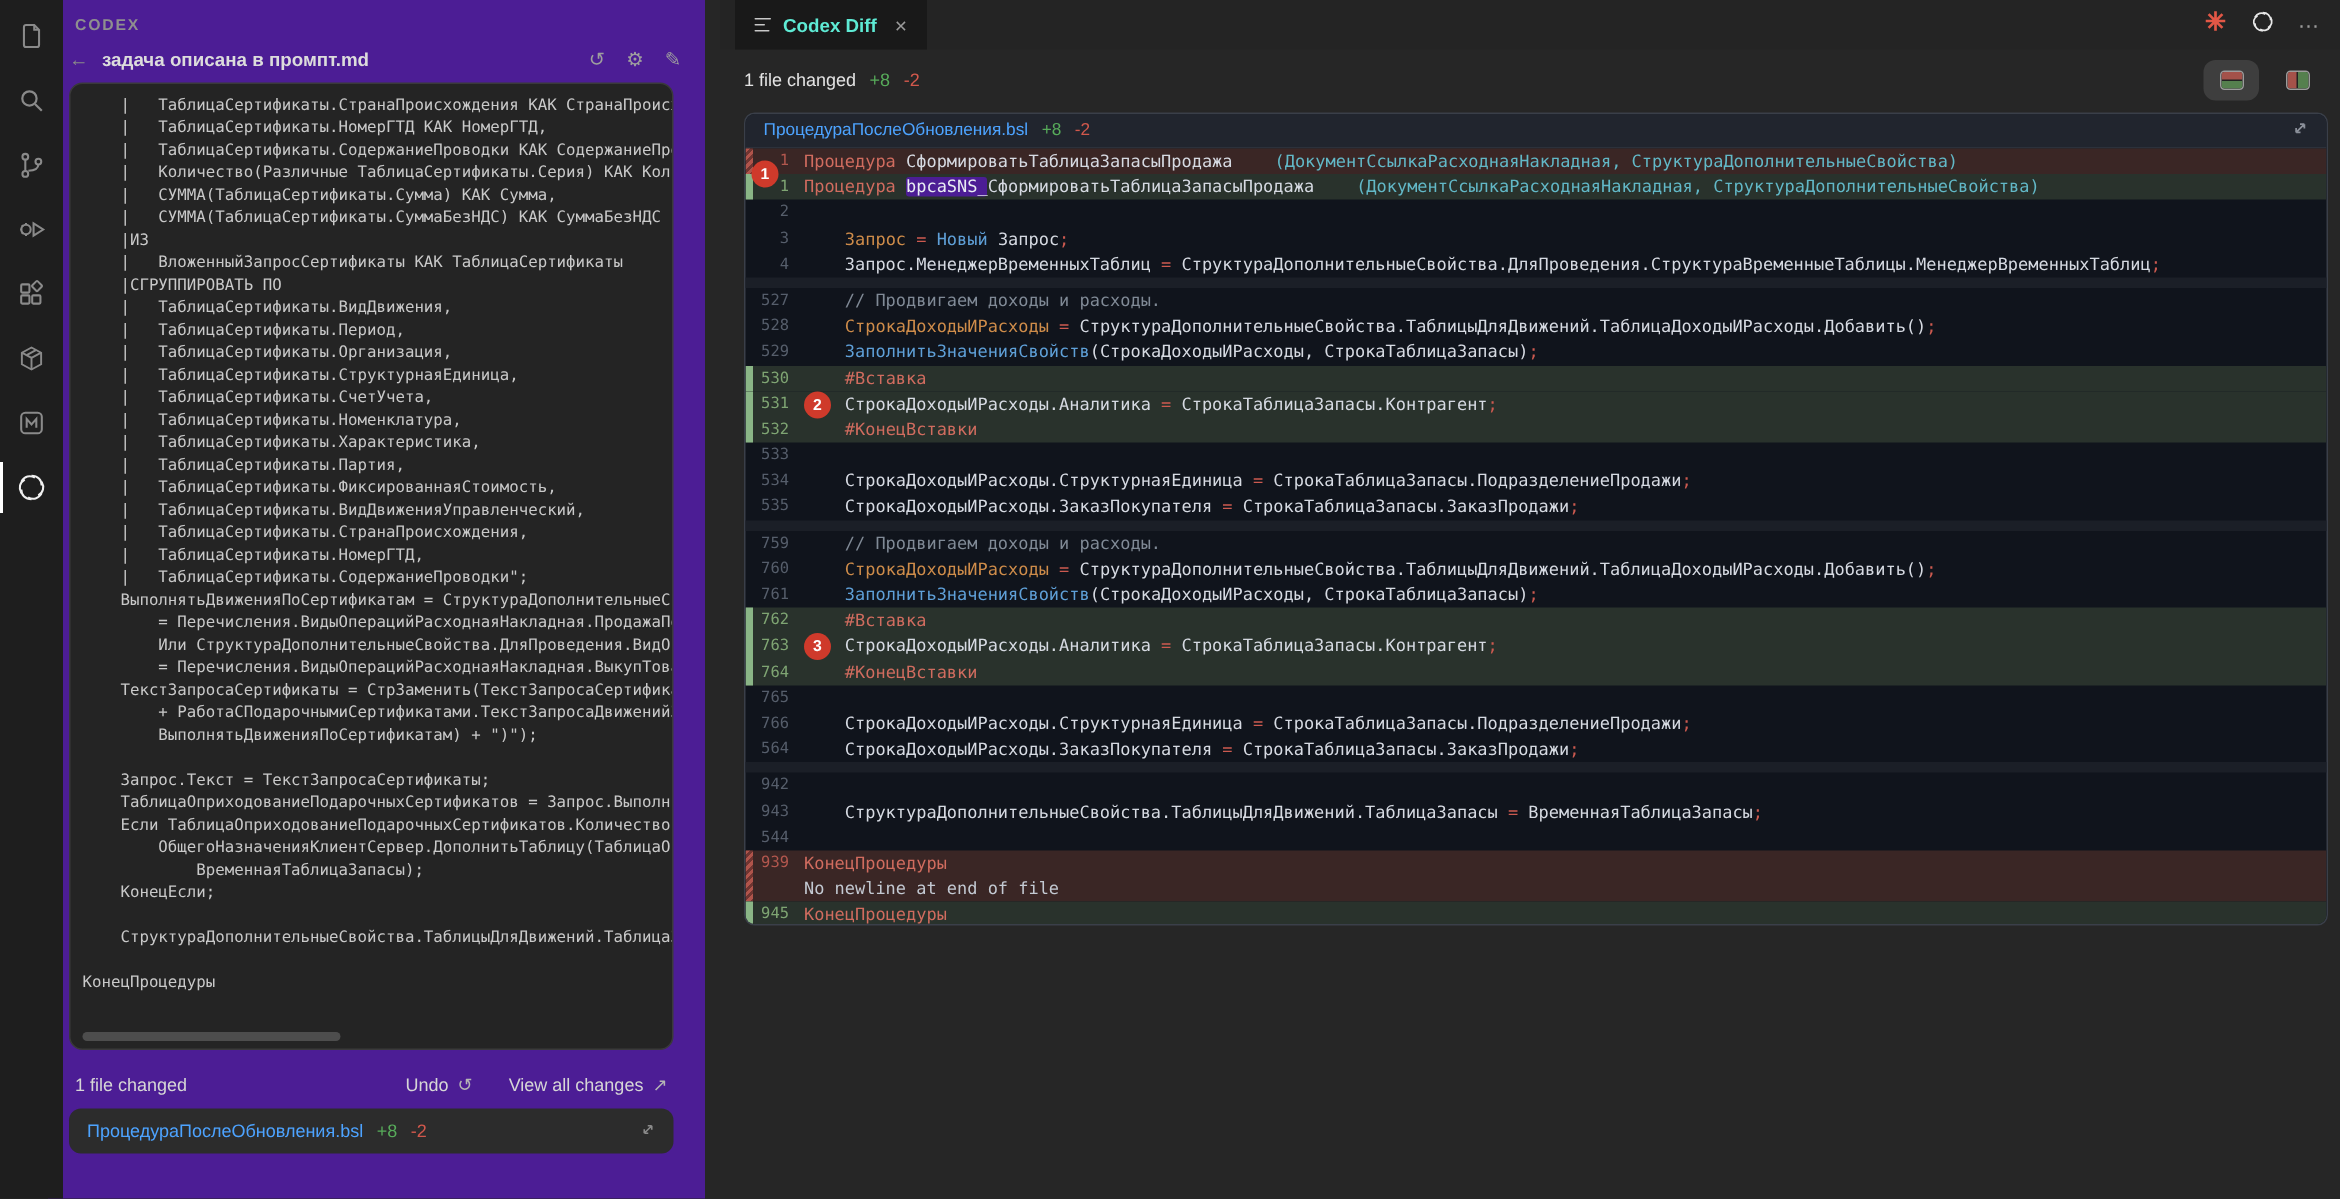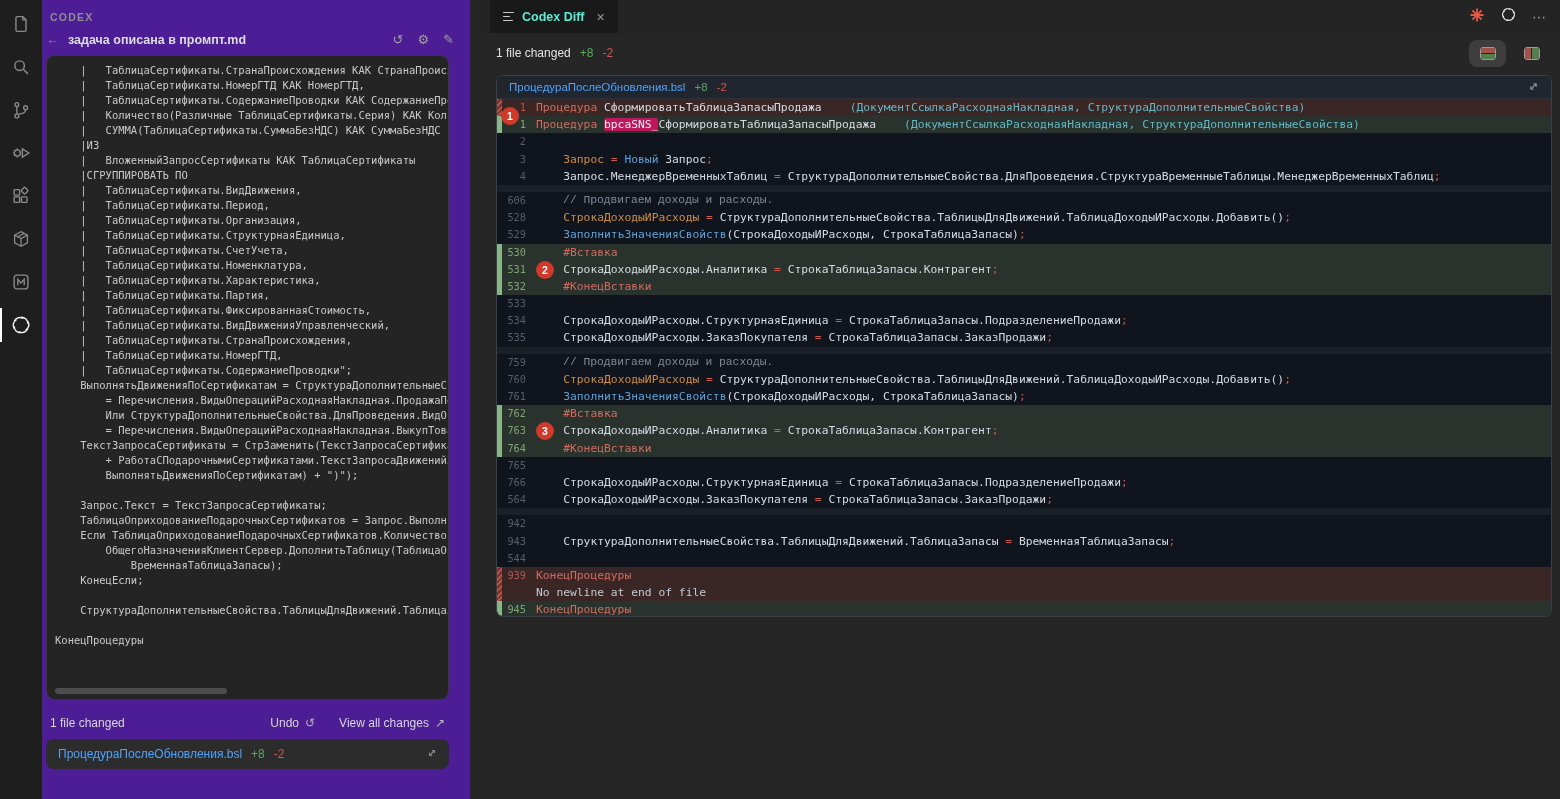--- a/index.html
+++ b/index.html
@@ -101,24 +101,24 @@
   .drow.removed .marker {
     background:repeating-linear-gradient(135deg,#b0544b 0 2px,#703531 2px 4px); }
   .drow.removed .num { color:#b2574e; }
   .hunk-sep { height:7px; background:#1b1f27; }
 
   .tk-kw  { color:#d06c5f; }
   .tk-var { color:#ce8c4a; }
   .tk-fn  { color:#5fa0d8; }
   .tk-op  { color:#cc5a50; }
   .tk-prm { color:#62b8c7;margin-left:28px; }
-  .tk-cmt { color:#808a96;font-family:Liberation Mono, monospace; }
+  .tk-cmt { color:#808a96; }
   .tk-txt { color:#d6dae2;margin-top:12px; }
   .tk-meta{ color:#c3c9d2; }
-  .tk-hl  { background:#be185d; color:#e9edf3; border-radius:2px; }
+  .tk-hl  { background:#4c1d95; color:#e9edf3; border-radius:2px; }
 
   .badge { position:absolute; width:18px; height:18px; border-radius:50%;
     background:#cf3a2b; color:#fff; font:700 10.5px "Liberation Sans", sans-serif;
     display:flex; align-items:center; justify-content:center; z-index:5;
     cursor:pointer; }
   .badge-gutter { left:4px; top:-9px; }
   .badge-inline { left:39px; top:0px; }
 </style>
 </head>
 <body>
@@ -199,20 +199,21 @@
       <span>✎</span>
     </span>
   </div>
 
   <div class="md-box">
     <div>
         <div class="md-line">    |   ТаблицаСертификаты.СтранаПроисхождения КАК СтранаПроисх</div>
         <div class="md-line">    |   ТаблицаСертификаты.НомерГТД КАК НомерГТД,</div>
         <div class="md-line">    |   ТаблицаСертификаты.СодержаниеПроводки КАК СодержаниеПро</div>
         <div class="md-line">    |   Количество(Различные ТаблицаСертификаты.Серия) КАК Коли</div>
+        <div class="md-line">    |   СУММА(ТаблицаСертификаты.Сумма) КАК Сумма,</div>
         <div class="md-line">    |   СУММА(ТаблицаСертификаты.СуммаБезНДС) КАК СуммаБезНДС</div>
         <div class="md-line">    |ИЗ</div>
         <div class="md-line">    |   ВложенныйЗапросСертификаты КАК ТаблицаСертификаты</div>
         <div class="md-line">    |СГРУППИРОВАТЬ ПО</div>
         <div class="md-line">    |   ТаблицаСертификаты.ВидДвижения,</div>
         <div class="md-line">    |   ТаблицаСертификаты.Период,</div>
         <div class="md-line">    |   ТаблицаСертификаты.Организация,</div>
         <div class="md-line">    |   ТаблицаСертификаты.СтруктурнаяЕдиница,</div>
         <div class="md-line">    |   ТаблицаСертификаты.СчетУчета,</div>
         <div class="md-line">    |   ТаблицаСертификаты.Номенклатура,</div>
@@ -358,21 +359,21 @@
           <span class="code"><span class="tk-txt">    </span><span class="tk-var">Запрос</span><span class="tk-op"> = </span><span class="tk-fn">Новый</span><span class="tk-txt"> Запрос</span><span class="tk-op">;</span></span>
         </div>
         <div class="drow context">
           <span class="marker"></span>
           <span class="num">4</span>
           <span class="code"><span class="tk-txt">    Запрос.МенеджерВременныхТаблиц </span><span class="tk-op">= </span><span class="tk-txt">СтруктураДополнительныеСвойства.ДляПроведения.СтруктураВременныеТаблицы.МенеджерВременныхТаблиц</span><span class="tk-op">;</span></span>
         </div>
         <div class="hunk-sep"></div>
         <div class="drow context">
           <span class="marker"></span>
-          <span class="num">606</span>
+          <span class="num">527</span>
           <span class="code"><span class="tk-cmt">    // Продвигаем доходы и расходы.</span></span>
         </div>
         <div class="drow context">
           <span class="marker"></span>
           <span class="num">528</span>
           <span class="code"><span class="tk-txt">    </span><span class="tk-var">СтрокаДоходыИРасходы</span><span class="tk-op"> = </span><span class="tk-txt">СтруктураДополнительныеСвойства.ТаблицыДляДвижений.ТаблицаДоходыИРасходы.Добавить()</span><span class="tk-op">;</span></span>
         </div>
         <div class="drow context">
           <span class="marker"></span>
           <span class="num">529</span>

